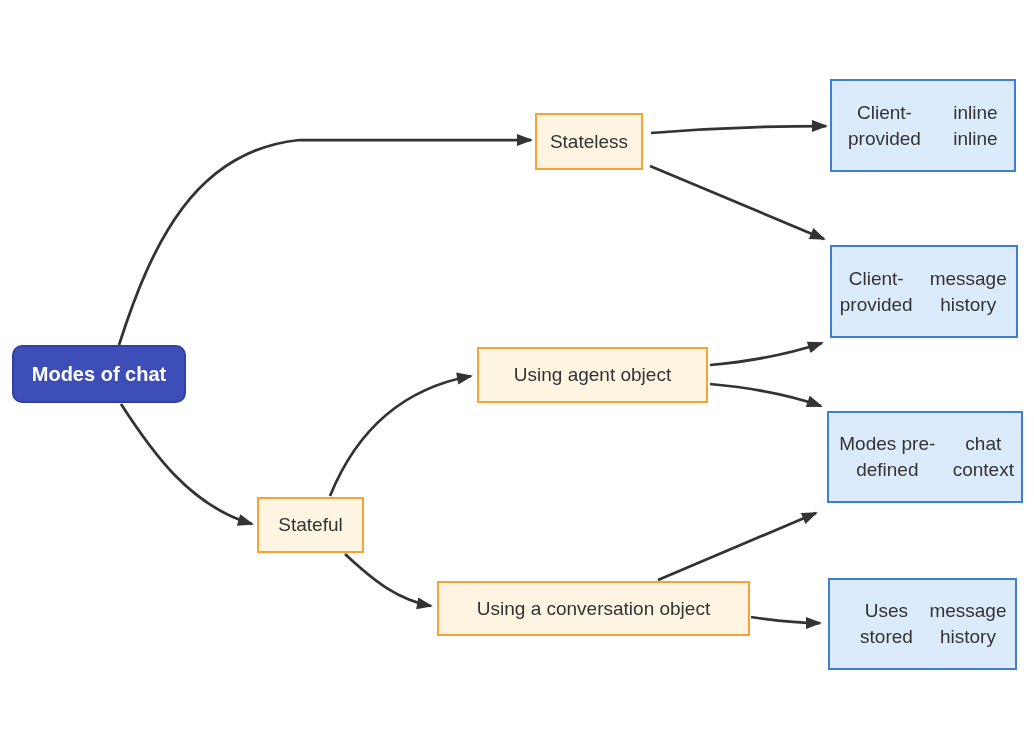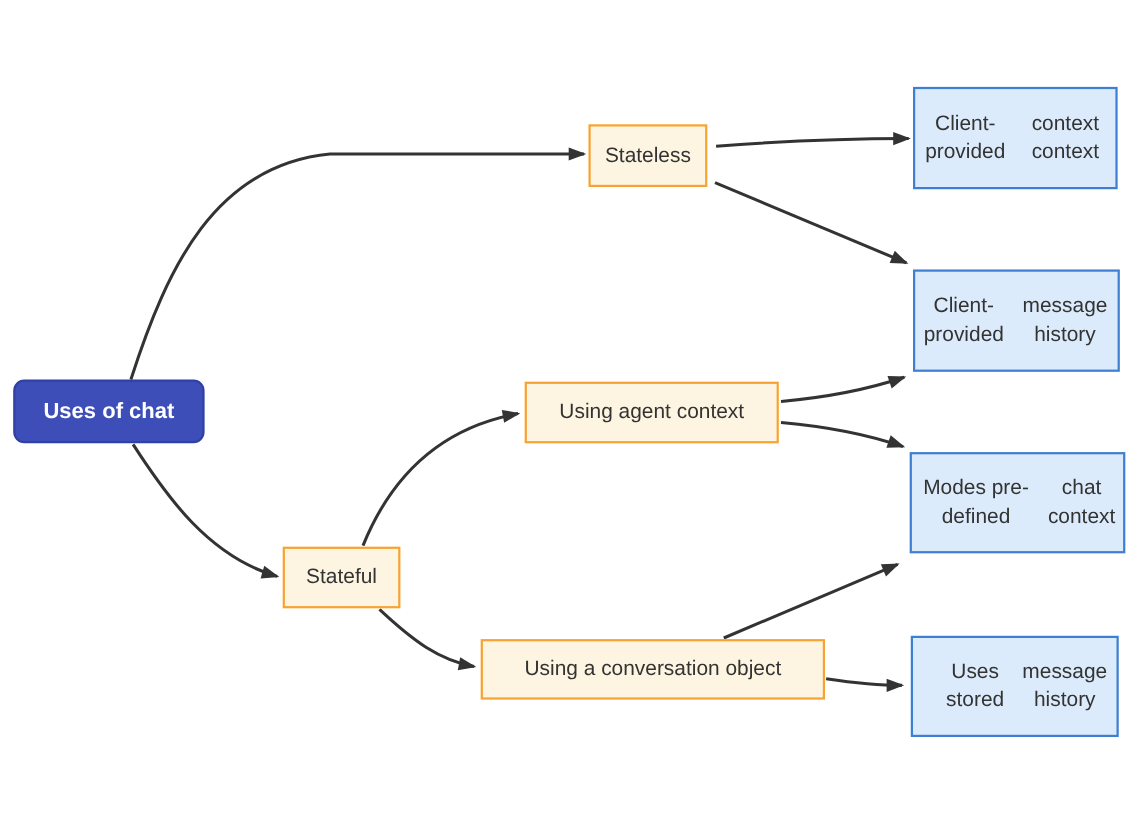--- a/index.html
+++ b/index.html
@@ -73,42 +73,42 @@
     <path class="edge" d="M650,166 L824,239" marker-end="url(#arrowhead)"></path>
     <path class="edge" d="M710,365 C755,361 795,352 822,343" marker-end="url(#arrowhead)"></path>
     <path class="edge" d="M710,384 C755,388 795,397 821,406" marker-end="url(#arrowhead)"></path>
     <path class="edge" d="M330,496 C356,432 400,389 471,376" marker-end="url(#arrowhead)"></path>
     <path class="edge" d="M345,554 C376,583 399,600 431,606" marker-end="url(#arrowhead)"></path>
     <path class="edge" d="M658,580 L816,513" marker-end="url(#arrowhead)"></path>
     <path class="edge" d="M751,617 C778,621 800,623 820,623" marker-end="url(#arrowhead)"></path>
   </svg>
 
   <div class="node primary" style="left:12px; top:345px; width:174px; height:58px;">
-    <span class="line">Uses of chat</span>
+    <span class="line">Modes of chat</span>
   </div>
 
   <div class="node warm" style="left:535px; top:113px; width:108px; height:57px;">
     <span class="line">Stateless</span>
   </div>
 
   <div class="node warm" style="left:257px; top:497px; width:107px; height:56px;">
     <span class="line">Stateful</span>
   </div>
 
   <div class="node warm" style="left:477px; top:347px; width:231px; height:56px;">
-    <span class="line">Using agent context</span>
+    <span class="line">Using agent object</span>
   </div>
 
   <div class="node warm" style="left:437px; top:581px; width:313px; height:55px;">
     <span class="line">Using a conversation object</span>
   </div>
 
   <div class="node cool" style="left:830px; top:79px; width:186px; height:93px;">
     <span class="line">Client-provided</span>
-    <span class="line">context context</span>
+    <span class="line">inline inline</span>
   </div>
 
   <div class="node cool" style="left:830px; top:245px; width:188px; height:93px;">
     <span class="line">Client-provided</span>
     <span class="line">message history</span>
   </div>
 
   <div class="node cool" style="left:827px; top:411px; width:196px; height:92px;">
     <span class="line">Modes pre-defined</span>
     <span class="line">chat context</span>

